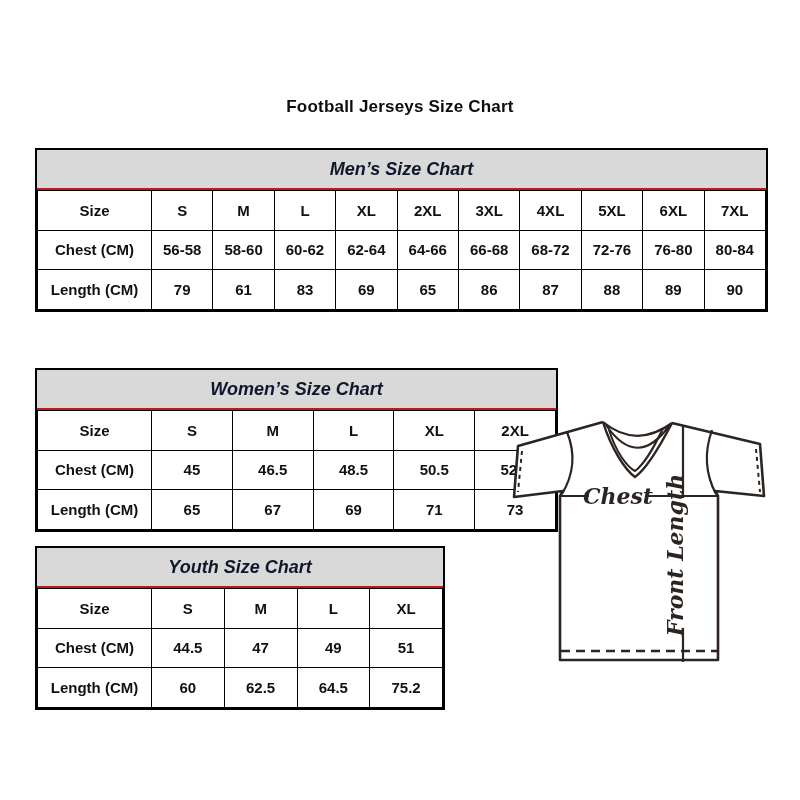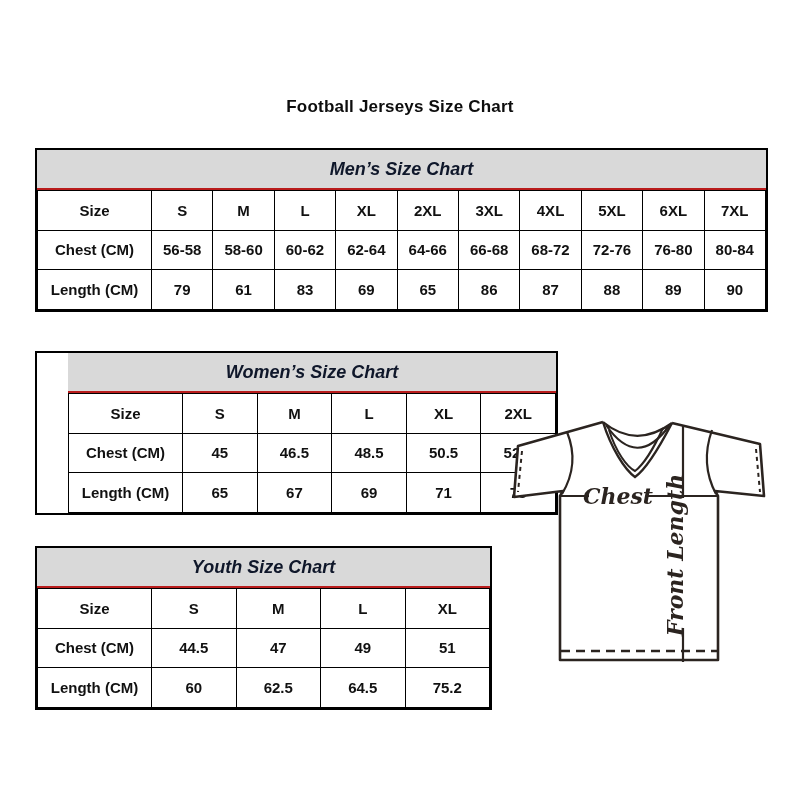--- a/index.html
+++ b/index.html
@@ -58,22 +58,22 @@
     font-weight: bold;
     color: #111;
     padding: 0 1px;
     overflow: hidden;
   }
   table.size-grid td:first-child {
     width: 111px;
     text-align: center;
   }
   #men-table  { left: 35px; top: 148px; width: 733px; }
-  #women-table{ left: 35px; top: 351px; width: 523px; padding-left: 31px; }
-  #youth-table{ left: 35px; top: 546px; width: 457px; }
+  #women-table{ left: 35px; top: 368px; width: 523px; }
+  #youth-table{ left: 35px; top: 546px; width: 410px; }
   .jersey {
     position: absolute;
     left: 505px;
     top: 400px;
     width: 272px;
     height: 268px;
   }
   .jersey text {
     font-family: "DejaVu Serif", "Liberation Serif", serif;
     font-style: italic;

